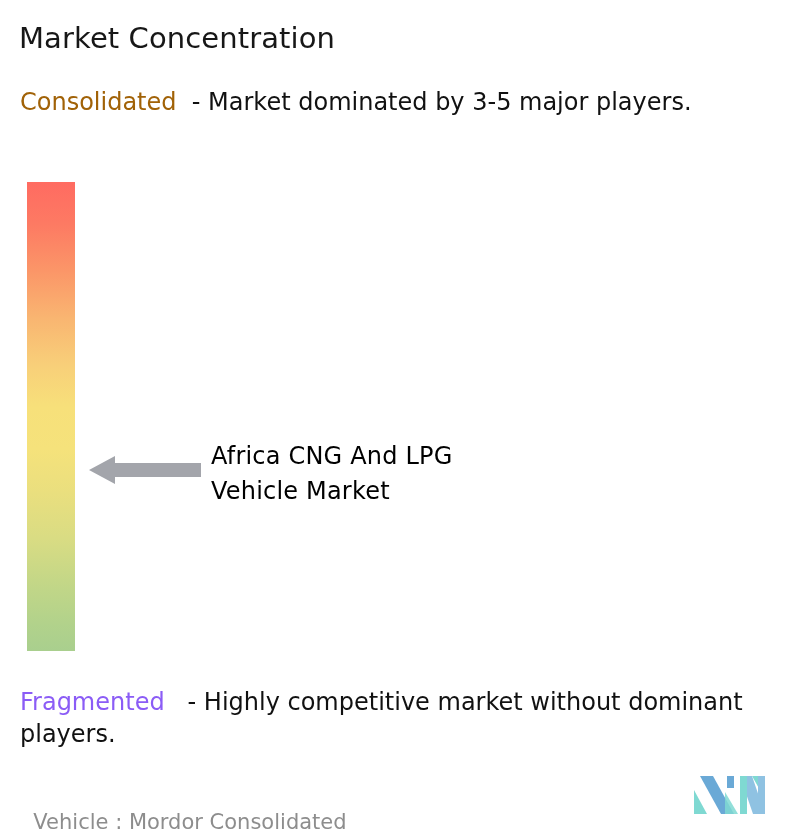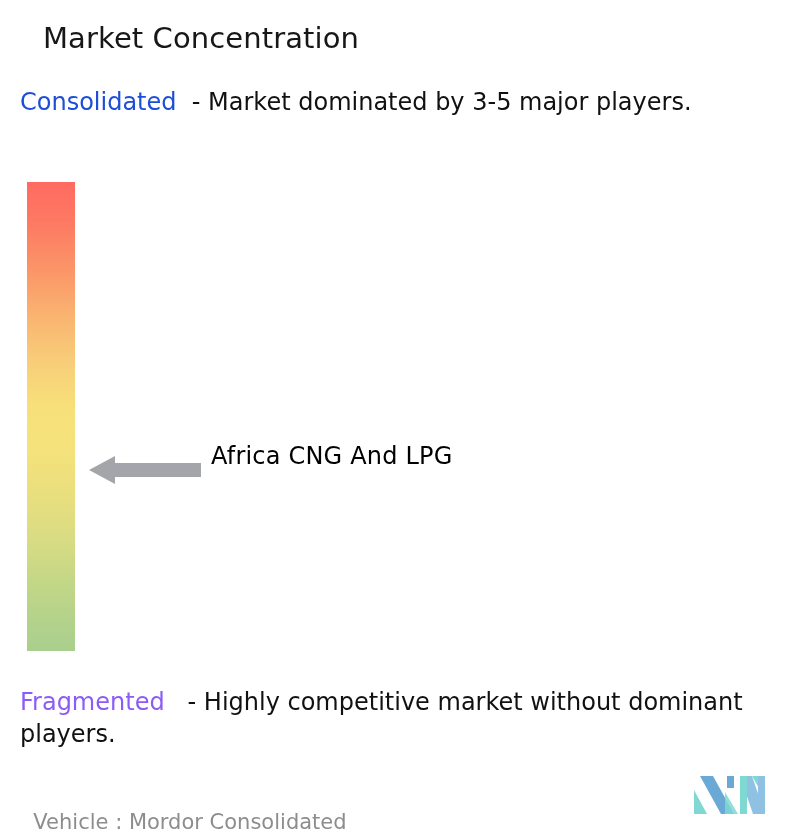--- a/index.html
+++ b/index.html
@@ -22,35 +22,34 @@
   .page-title {
     position: absolute;
     left: 19px;
     top: 20px;
     font-size: 29px;
     line-height: 36px;
     font-weight: 400;
     letter-spacing: 0.1px;
     color: #171717;
     white-space: nowrap;
-    margin-left: 24px;
   }
 
   
   .legend-top {
     position: absolute;
     left: 20px;
     top: 86px;
     width: 760px;
     font-size: 24px;
     line-height: 32px;
     color: #111111;
   }
   .legend-term-consolidated {
-    color: #1d4ed8;
+    color: #a16207;
   }
   .legend-sep { white-space: pre; }
 
   
   .gradient-bar {
     position: absolute;
     left: 27px;
     top: 182px;
     width: 48px;
     height: 469px;
@@ -138,20 +137,21 @@
 <div class="gradient-bar"></div>
 
 <div class="pointer-arrow">
   <svg width="112" height="36" viewBox="0 0 112 36" xmlns="http://www.w3.org/2000/svg">
     <polygon points="0,18 26,4 26,11 112,11 112,25 26,25 26,32" fill="#a3a5ab"></polygon>
   </svg>
 </div>
 
 <div class="callout-label">
   <div>Africa CNG And LPG</div>
+  <div>Vehicle Market</div>
 </div>
 
 <div class="legend-bottom">
   <span class="legend-term-fragmented">Fragmented</span><span class="legend-sep">   - </span><span>Highly competitive market without dominant players.</span>
 </div>
 
 <div class="source-row">
   <span>Vehicle : </span><span>Mordor Consolidated</span>
 </div>
 

